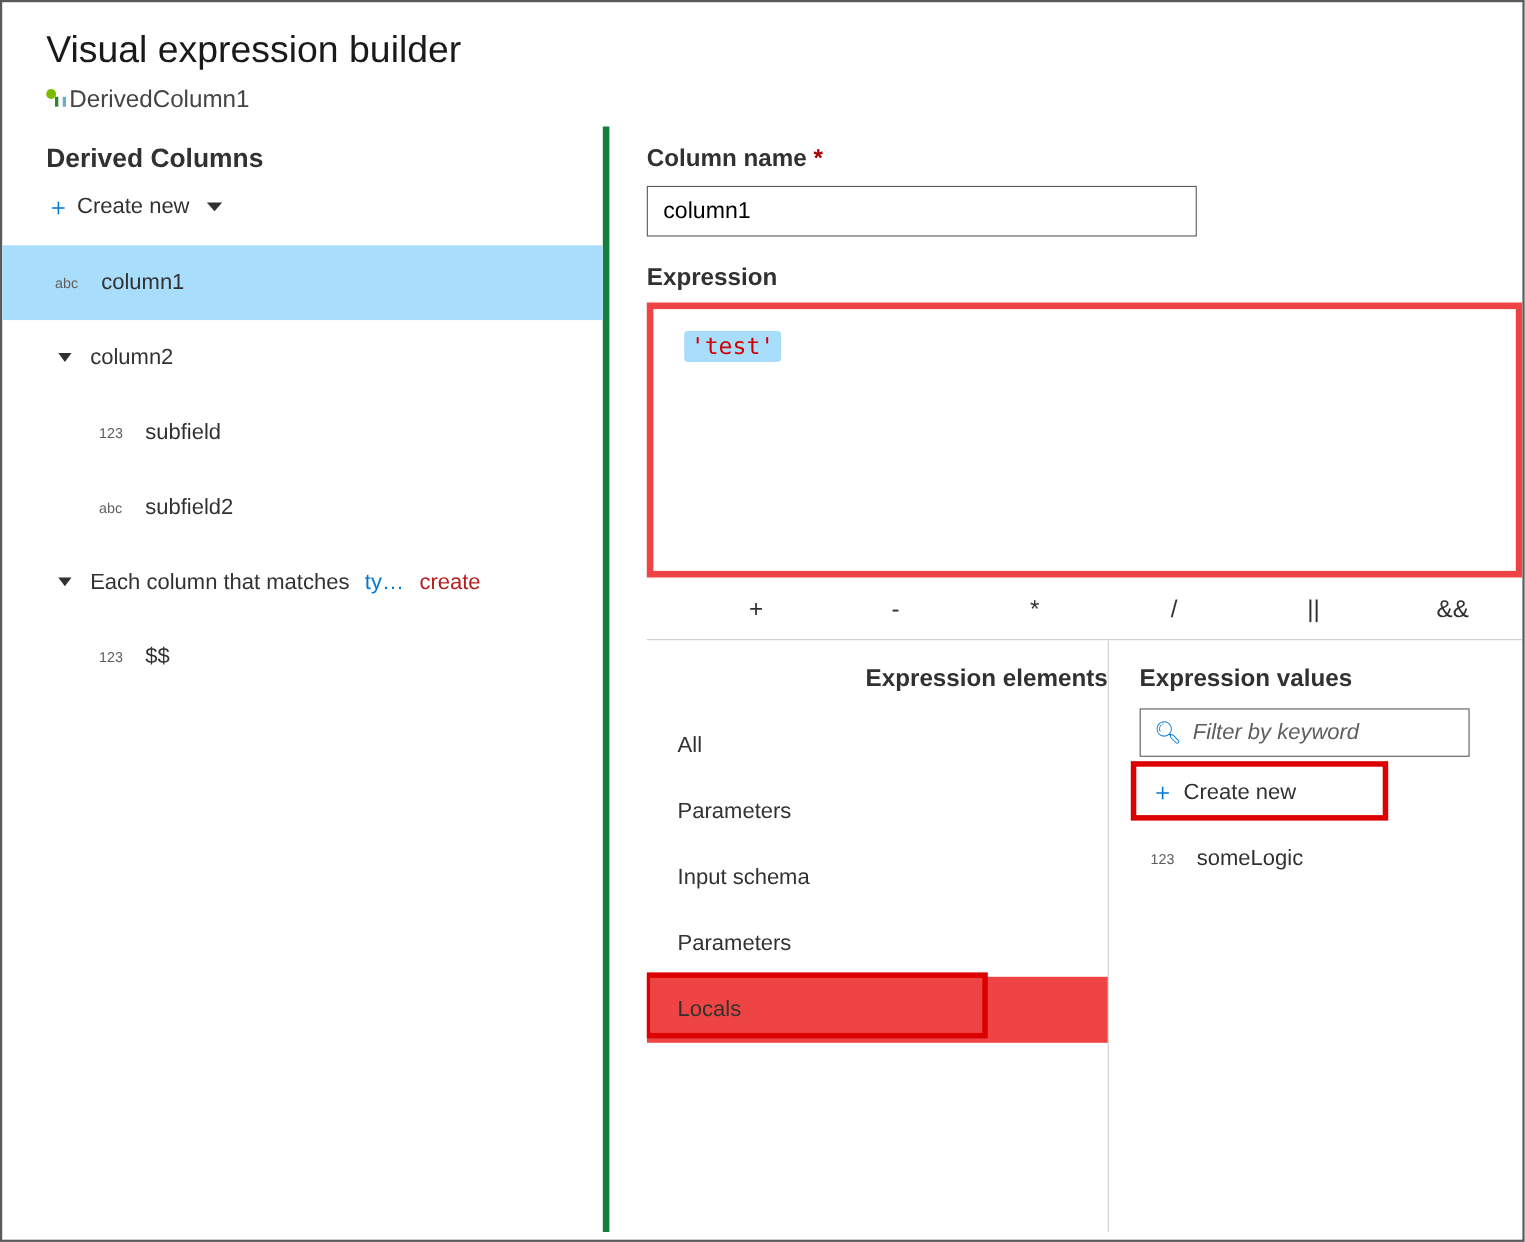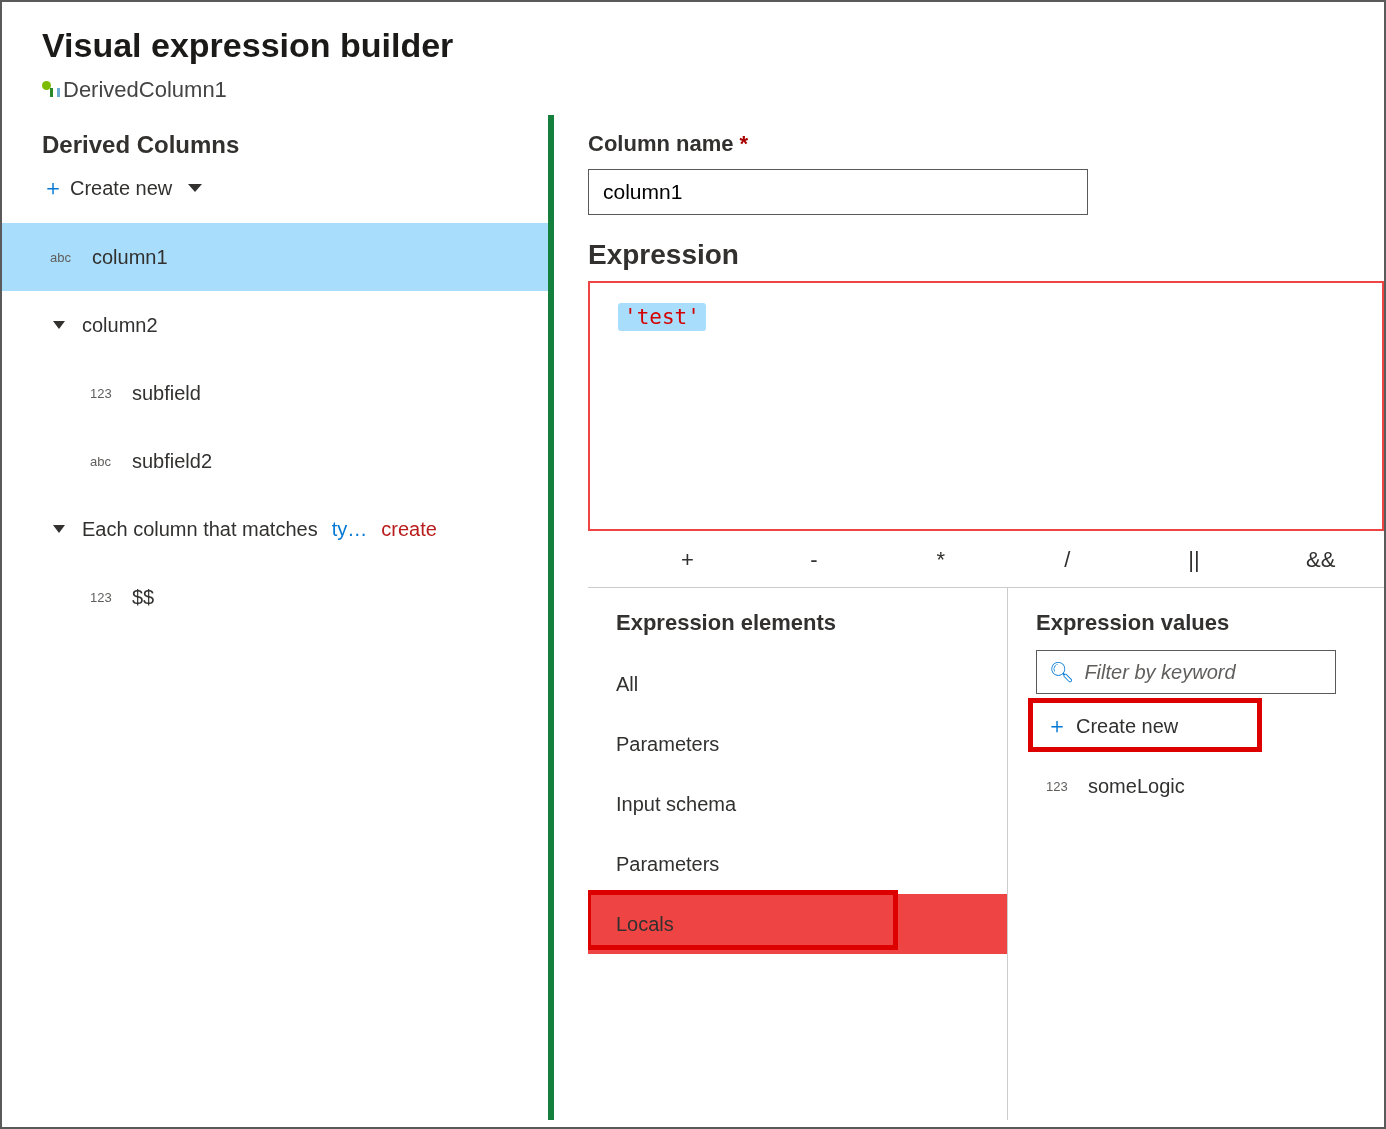--- a/index.html
+++ b/index.html
@@ -11,21 +11,21 @@
       width: 1386px;
       height: 1129px;
       border: 2px solid #5a5a5a;
       overflow: hidden;
     }
     .header {
       padding: 24px 40px 12px 40px;
     }
     .page-title {
       font-size: 34px;
-      font-weight: 700;
+      font-weight: 400;
       color: #1b1a19;
       margin-bottom: 12px;
     }
     .node-row { display: flex; align-items: center; gap: 3px; }
     .node-icon {
       width: 18px; height: 18px; display: inline-block; position: relative;
     }
     .node-icon::before {
       content: ""; position: absolute; left: 0; top: 0; width: 9px; height: 9px;
       background: #7CBB00; border-radius: 50%;
@@ -95,44 +95,44 @@
     }
     .field-label {
       font-size: 22px; font-weight: 600; margin-bottom: 12px;
     }
     .req { color: #a80000; }
     .text-input {
       width: 500px; height: 46px;
       border: 1px solid #5a5a5a; padding: 0 14px;
       font-size: 21px; font-family: inherit;
     }
-    .expr-label { font-size: 28px; font-weight: 600; margin-top: 24px; margin-bottom: 10px; }
+    .expr-label { font-size: 22px; font-weight: 600; margin-top: 24px; margin-bottom: 10px; }
     .expr-box {
-      border: 2px solid #ef4444;
+      border: 6px solid #ef4444;
       height: 250px;
       width: 100%;
       padding: 22px 28px;
       font-family: Consolas, monospace;
       font-size: 21px;
     }
     .expr-token {
       background: #a8ddfc;
       color: #d40000;
       padding: 2px 6px;
       border-radius: 3px;
     }
     .op-row {
       display: flex; justify-content: flex-start; gap: 0;
       padding: 16px 0 14px 36px;
       font-size: 22px;
       border-bottom: 1px solid #ccc;
     }
     .op-btn { width: 130px; text-align: center; cursor: pointer; }
     .bottom-row { display: flex; flex: 1; overflow: hidden; }
-    .elem-pane { flex: 0 0 420px; border-right: 1px solid #ccc; padding: 22px 0 0 0; }
+    .elem-pane { flex: 0 0 420px; border-right: 1px solid #ccc; padding: 22px 0 0 0; text-align: right; }
     .elem-title { font-size: 22px; font-weight: 600; padding: 0 0 18px 28px; }
     .elem-list { }
     .elem-item {
       height: 60px; display: flex; align-items: center;
       padding-left: 28px; font-size: 20px;
       position: relative;
     }
     .elem-item.selected { background: #ef4444; }
     .red-box { border: 5px solid #dd0000; position: absolute; }
     .values-pane { flex: 1; padding: 22px 0 0 28px; overflow:hidden;}

